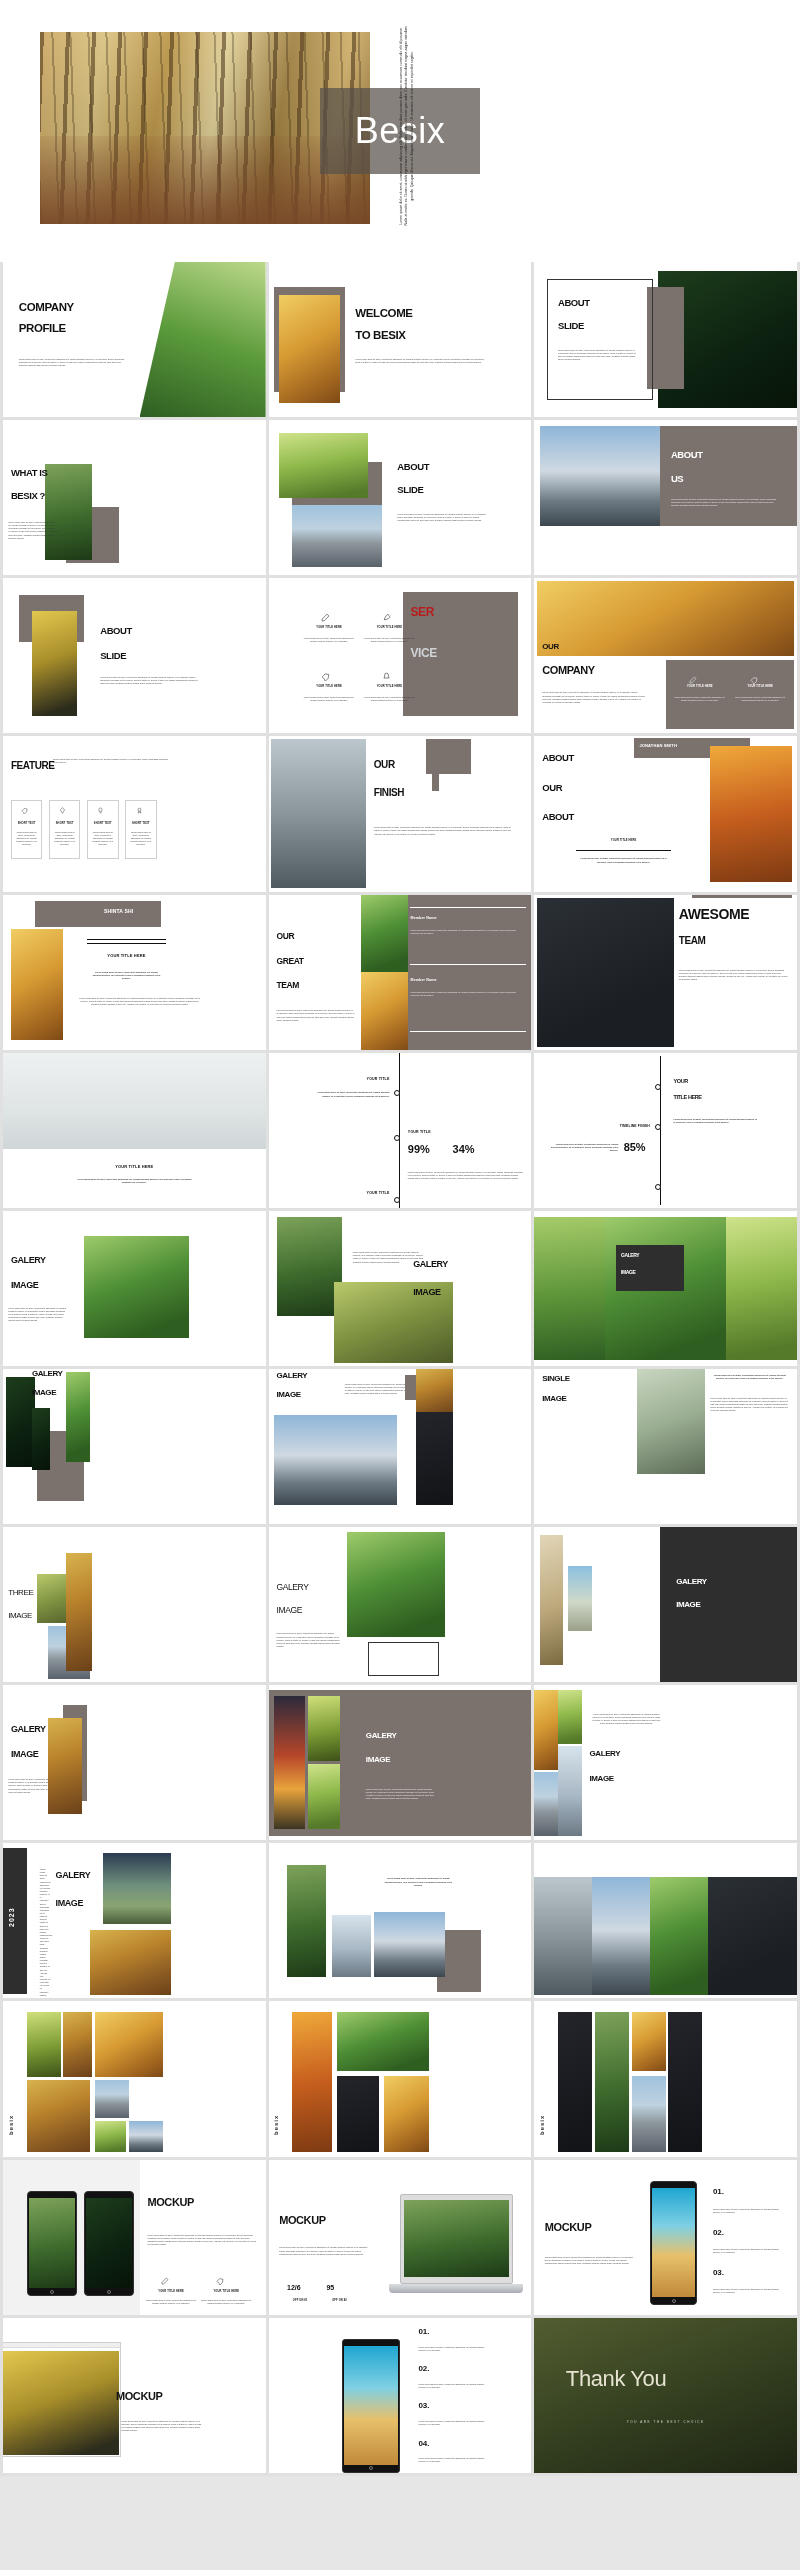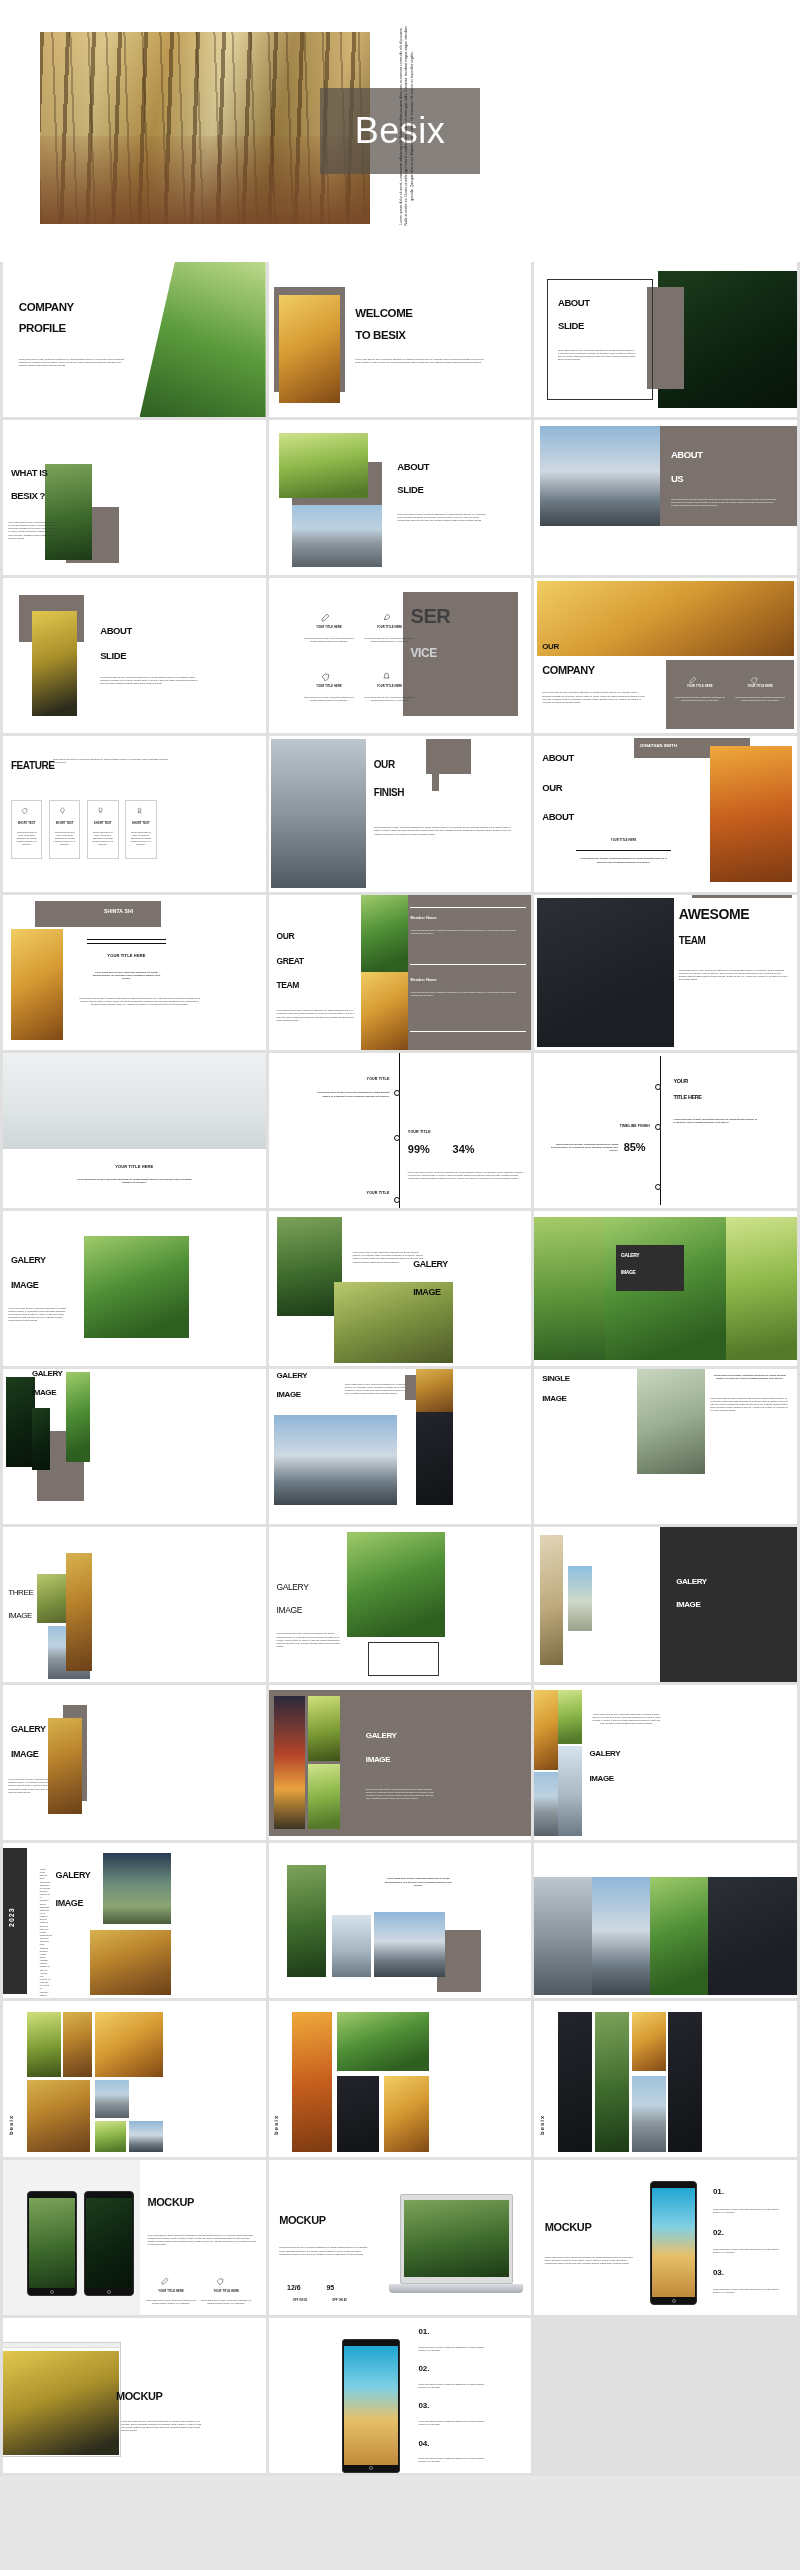--- a/index.html
+++ b/index.html
@@ -203,21 +203,21 @@
     <div class="slide">
       <div class="gray" style="left:6%;top:11%;width:25%;height:30%"></div>
       <div class="ph p-leaf" style="left:11%;top:21%;width:17%;height:68%"></div>
       <div class="hdr" style="left:37%;top:31%;font-size:9.5px">ABOUT</div>
       <div class="hdr" style="left:37%;top:47%;font-size:9.5px">SLIDE</div>
       <div class="lorem" style="left:37%;top:63%;width:38%">Lorem ipsum dolor sit amet, consectetur adipiscing elit. Nullam tincidunt posuere ex in imperdiet. Donec accumsan commodo elit id posuere. Nulla at mattis ex. Donec ut nibh eget mauris condimentum finibus sit amet quis nulla. Curabitur tincidunt magna augue interdum gravida.</div>
     </div>
 
     <div class="slide">
       <div class="gray" style="left:51%;top:9%;width:44%;height:80%"></div>
-      <div class="hdr" style="left:54%;top:18%;font-size:20px;color:#404040">SER</div>
+      <div class="hdr" style="left:54%;top:18%;font-size:12px;color:#b91c1c">SER</div>
       <div class="hdr" style="left:54%;top:44%;font-size:12px;color:#cfd3d6">VICE</div>
 
       <div style="position:absolute;left:20%;top:19%">
         <svg width="9" height="9" viewBox="0 0 24 24" fill="none" stroke="#333" stroke-width="1.6">
             <path d="M16 3l5 5L8 21H3v-5z"></path>
           </svg>
       </div>
       <div class="yt" style="left:13%;top:31%;width:20%">YOUR TITLE HERE</div>
       <div class="lorem c" style="left:13%;top:38%;width:20%">Lorem ipsum dolor sit amet, consectetur adipiscing elit. Nullam tincidunt posuere ex in imperdiet.</div>
 
@@ -622,17 +622,23 @@
       <div class="pct" style="left:57%;top:6%;font-size:8px">01.</div>
       <div class="lorem" style="left:57%;top:18%;width:28%">Lorem ipsum dolor sit amet, consectetur adipiscing elit. Nullam tincidunt posuere ex in imperdiet.</div>
       <div class="pct" style="left:57%;top:30%;font-size:8px">02.</div>
       <div class="lorem" style="left:57%;top:42%;width:28%">Lorem ipsum dolor sit amet, consectetur adipiscing elit. Nullam tincidunt posuere ex in imperdiet.</div>
       <div class="pct" style="left:57%;top:54%;font-size:8px">03.</div>
       <div class="lorem" style="left:57%;top:66%;width:28%">Lorem ipsum dolor sit amet, consectetur adipiscing elit. Nullam tincidunt posuere ex in imperdiet.</div>
       <div class="pct" style="left:57%;top:78%;font-size:8px">04.</div>
       <div class="lorem" style="left:57%;top:90%;width:28%">Lorem ipsum dolor sit amet, consectetur adipiscing elit. Nullam tincidunt posuere ex in imperdiet.</div>
     </div>
 
+    <div class="slide">
+      <div class="ph p-moss" style="left:0;top:0;width:100%;height:100%"></div>
+      <div style="position:absolute;left:0;top:0;width:100%;height:100%;background:rgba(35,40,25,.35)"></div>
+      <div class="hdr" style="left:12%;top:32%;font-size:22px;font-weight:400;color:#e7e3d2">Thank You</div>
+      <div class="ty-sub" style="left:20%;top:66%;width:60%">YOU ARE THE BEST CHOICE</div>
+    </div>
 
   </div>
 
 
 </div>
 
 </body></html>

